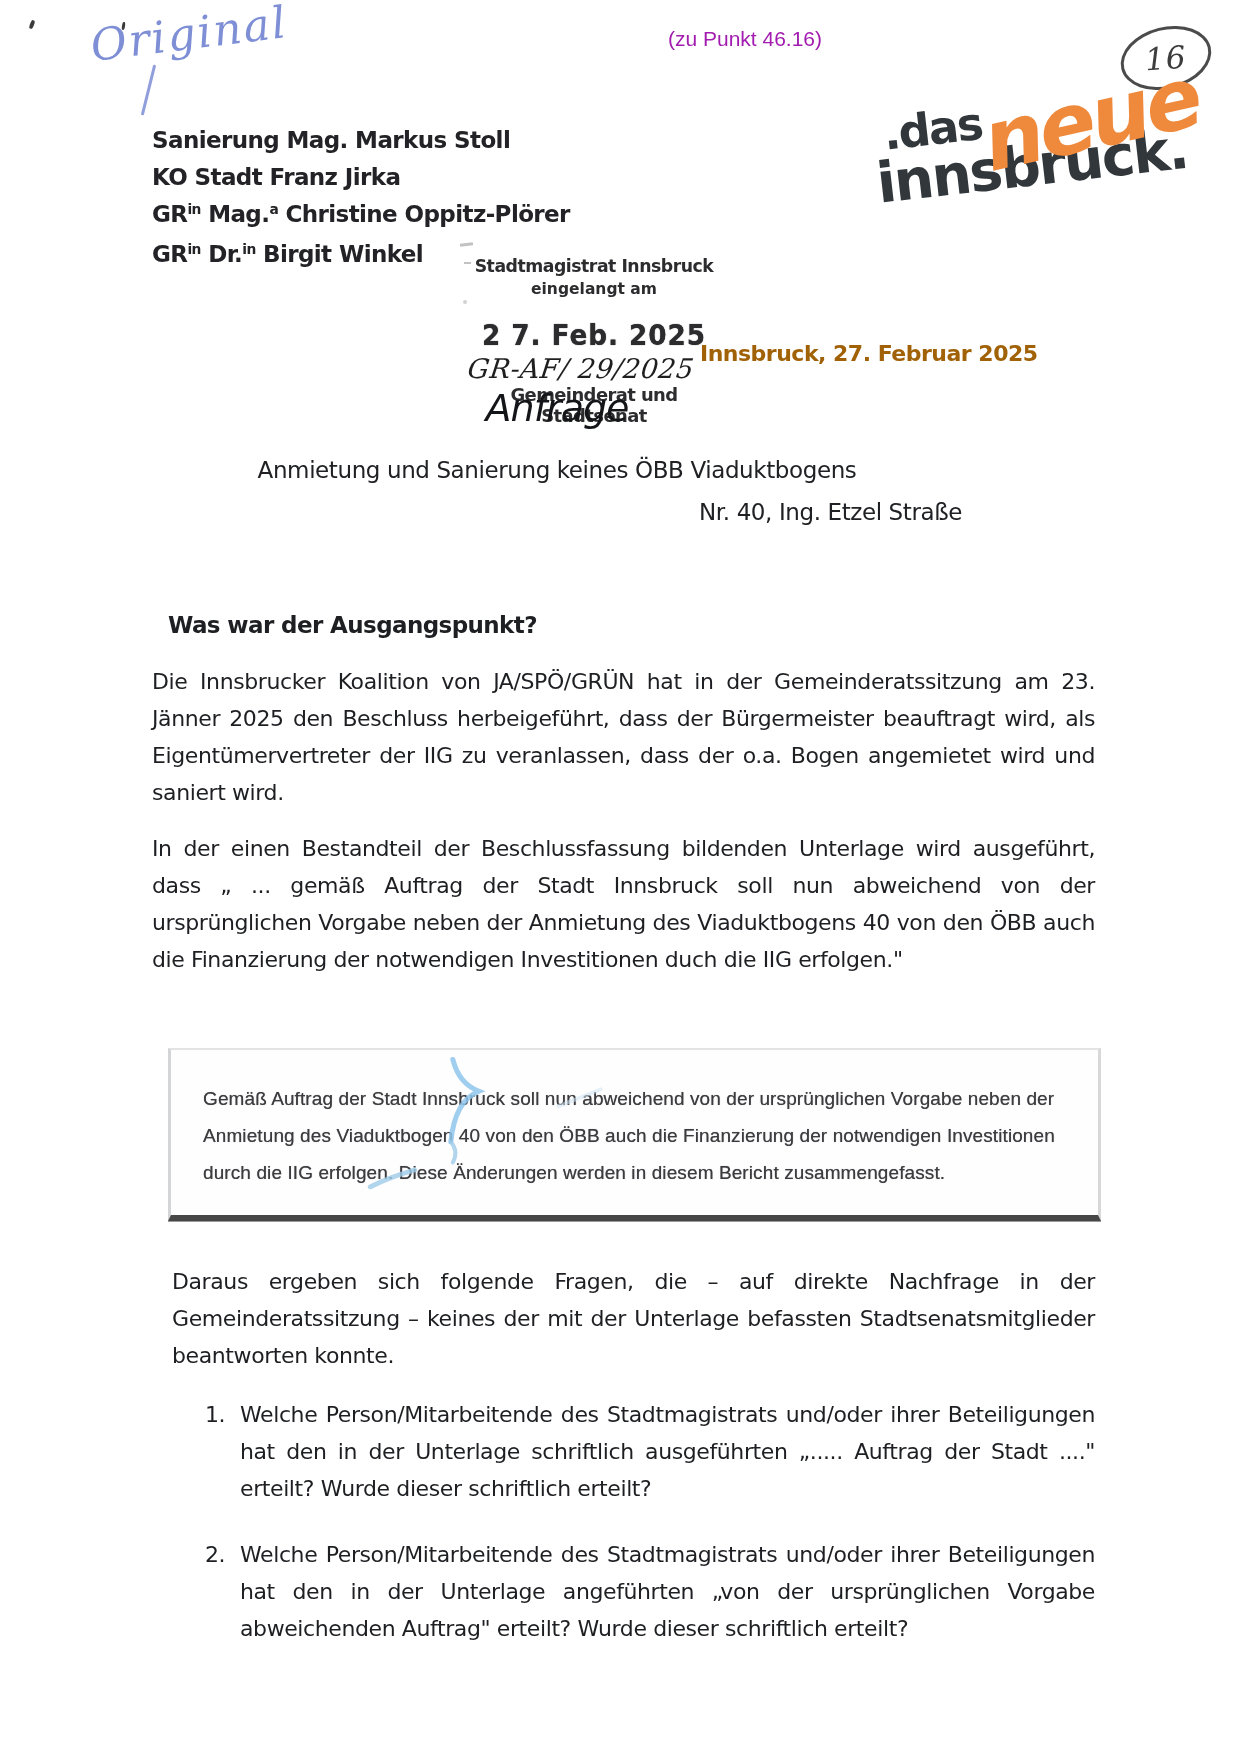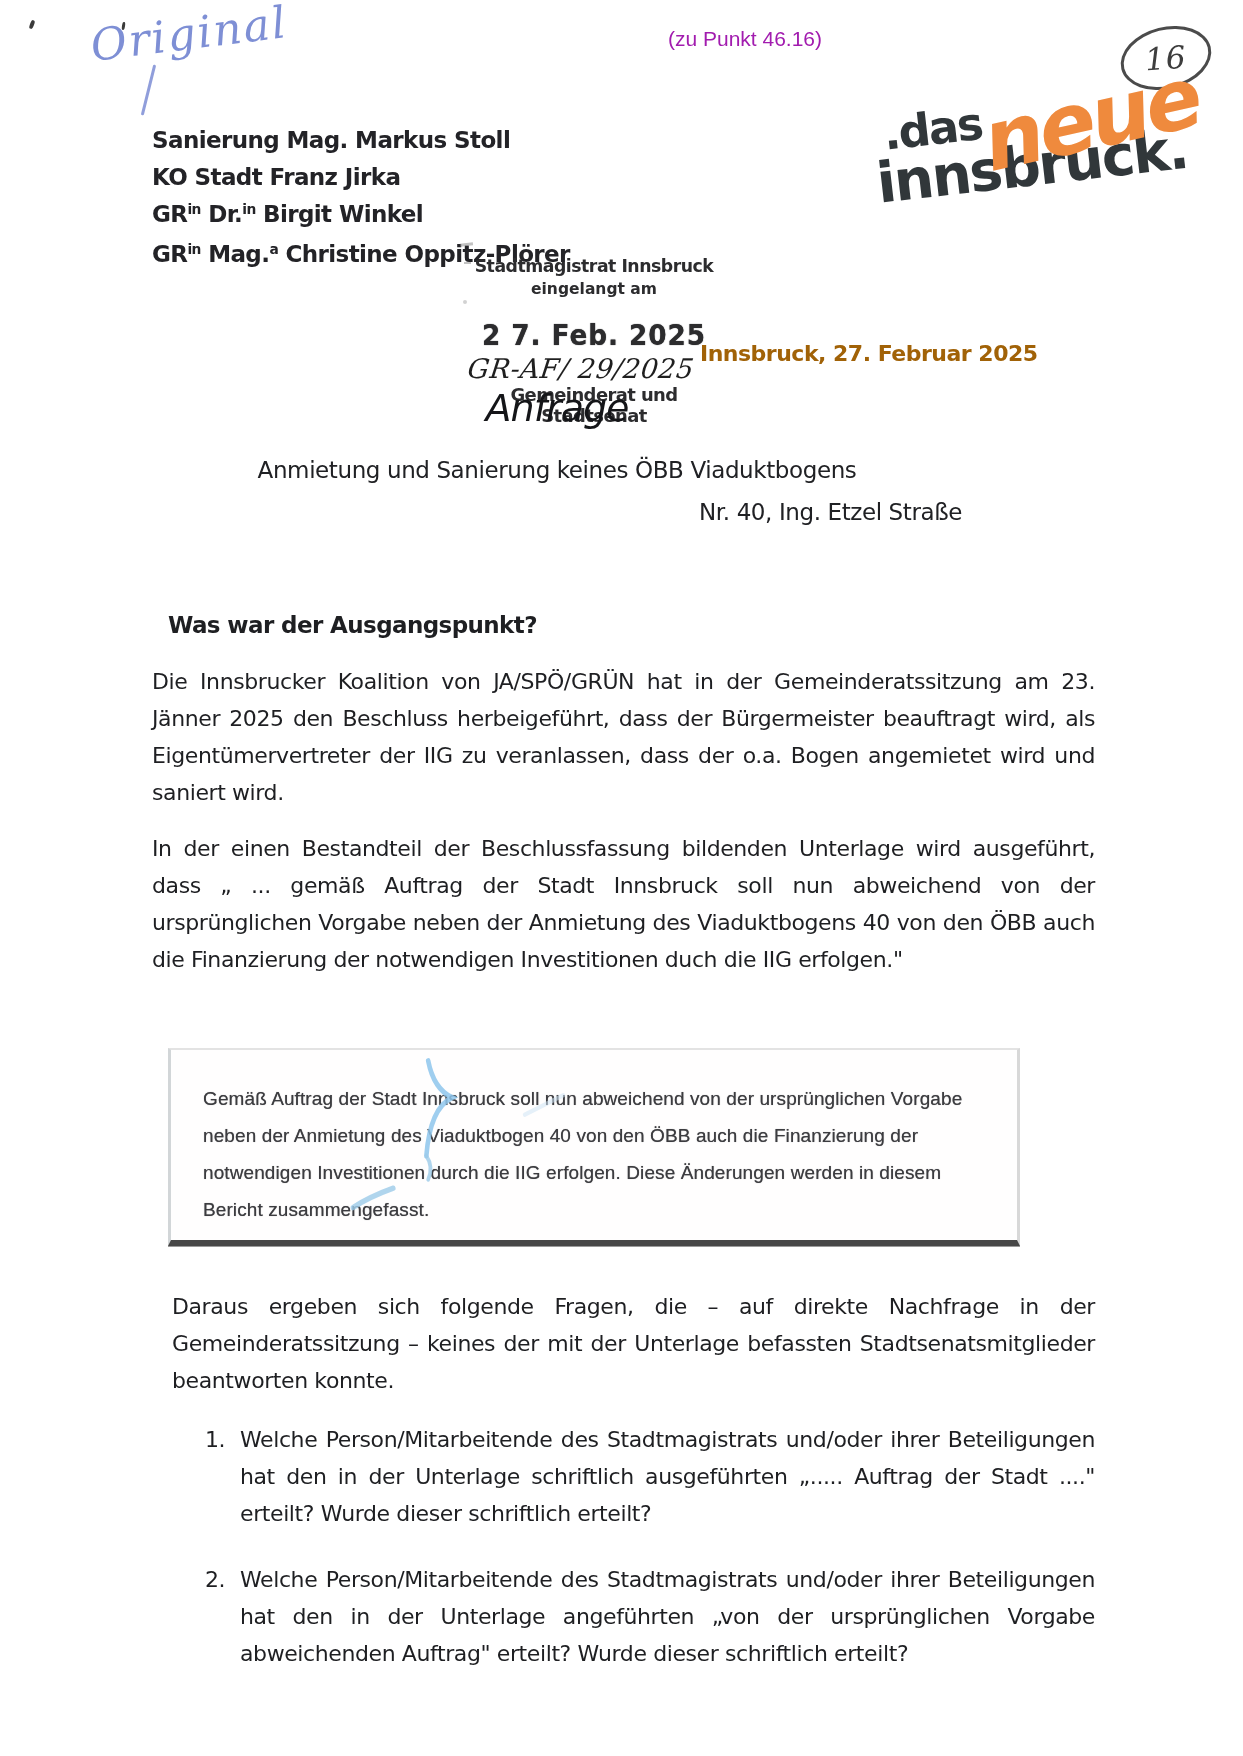--- a/index.html
+++ b/index.html
@@ -60,24 +60,24 @@
   .doc-title{font-size:38px;font-weight:normal;font-style:italic;color:#141518;letter-spacing:-1px;}
   .subject1{margin-top:27px;font-size:23px;color:#202124;letter-spacing:-0.4px;}
   .subject2{margin-top:16px;font-size:23px;color:#202124;letter-spacing:-0.4px;text-align:right;}
 
   
   .body{position:absolute;left:152px;top:612px;width:943px;font-size:22px;letter-spacing:-0.4px;}
   .heading{font-size:23px;font-weight:bold;margin:0 16px 25px;letter-spacing:-0.6px;}
   .para{line-height:37px;text-align:justify;margin:0 0 19px;}
   .para:last-of-type{margin-bottom:0;}
 
-  .quote-wrap{position:relative;margin:70px 0 0 16px;width:852px;box-sizing:border-box;
+  .quote-wrap{position:relative;margin:70px 0 0 16px;width:933px;box-sizing:border-box;
         background:#fffefe;border-top:2px solid #e3e3e3;border-left:3px solid #d2d6d8;
         border-right:3px solid #d8d8d8;border-bottom:6px solid #474747;
-        box-shadow:0 1px 0 #9a9a9a;padding:30px 40px 12px 32px;}
+        box-shadow:0 1px 0 #9a9a9a;padding:30px 40px 24px 32px;}
   .quote-text{font-family:"Liberation Sans",sans-serif;font-size:19px;line-height:37px;
         color:#3c3c40;letter-spacing:.1px;text-shadow:0 0 .7px rgba(70,70,70,.8);text-align:left;}
   .pen-marks{position:absolute;inset:0;width:100%;height:100%;pointer-events:none;}
 
   .para3{margin-top:42px;line-height:37px;text-align:justify;margin-left:20px;}
   .questions{margin-top:22px;}
   .question{position:relative;padding-left:88px;line-height:37px;text-align:justify;margin-bottom:29px;}
   .q-num{position:absolute;left:53px;top:0;}
 </style>
 </head>
@@ -92,22 +92,22 @@
 
   <div class="agenda-ref">(zu Punkt 46.16)</div>
 
   <div class="circled-number">
     <span>16</span>
   </div>
 
   <div class="recipients">
     <div><span>Sanierung Mag. Markus Stoll</span></div>
     <div><span>KO Stadt Franz Jirka</span></div>
+    <div><span>GR</span><sup>in</sup><span> Mag.</span><sup>a</sup><span> Christine Oppitz-Plörer</span></div>
     <div><span>GR</span><sup>in</sup><span> Dr.</span><sup>in</sup><span> Birgit Winkel</span></div>
-    <div><span>GR</span><sup>in</sup><span> Mag.</span><sup>a</sup><span> Christine Oppitz-Plörer</span></div>
   </div>
 
   <div class="logo">
     <div class="logo-line1">
       <span class="logo-das">.das</span>
       <span class="logo-neue">neue</span>
     </div>
     <div class="logo-innsbruck">innsbruck.</div>
   </div>
 

